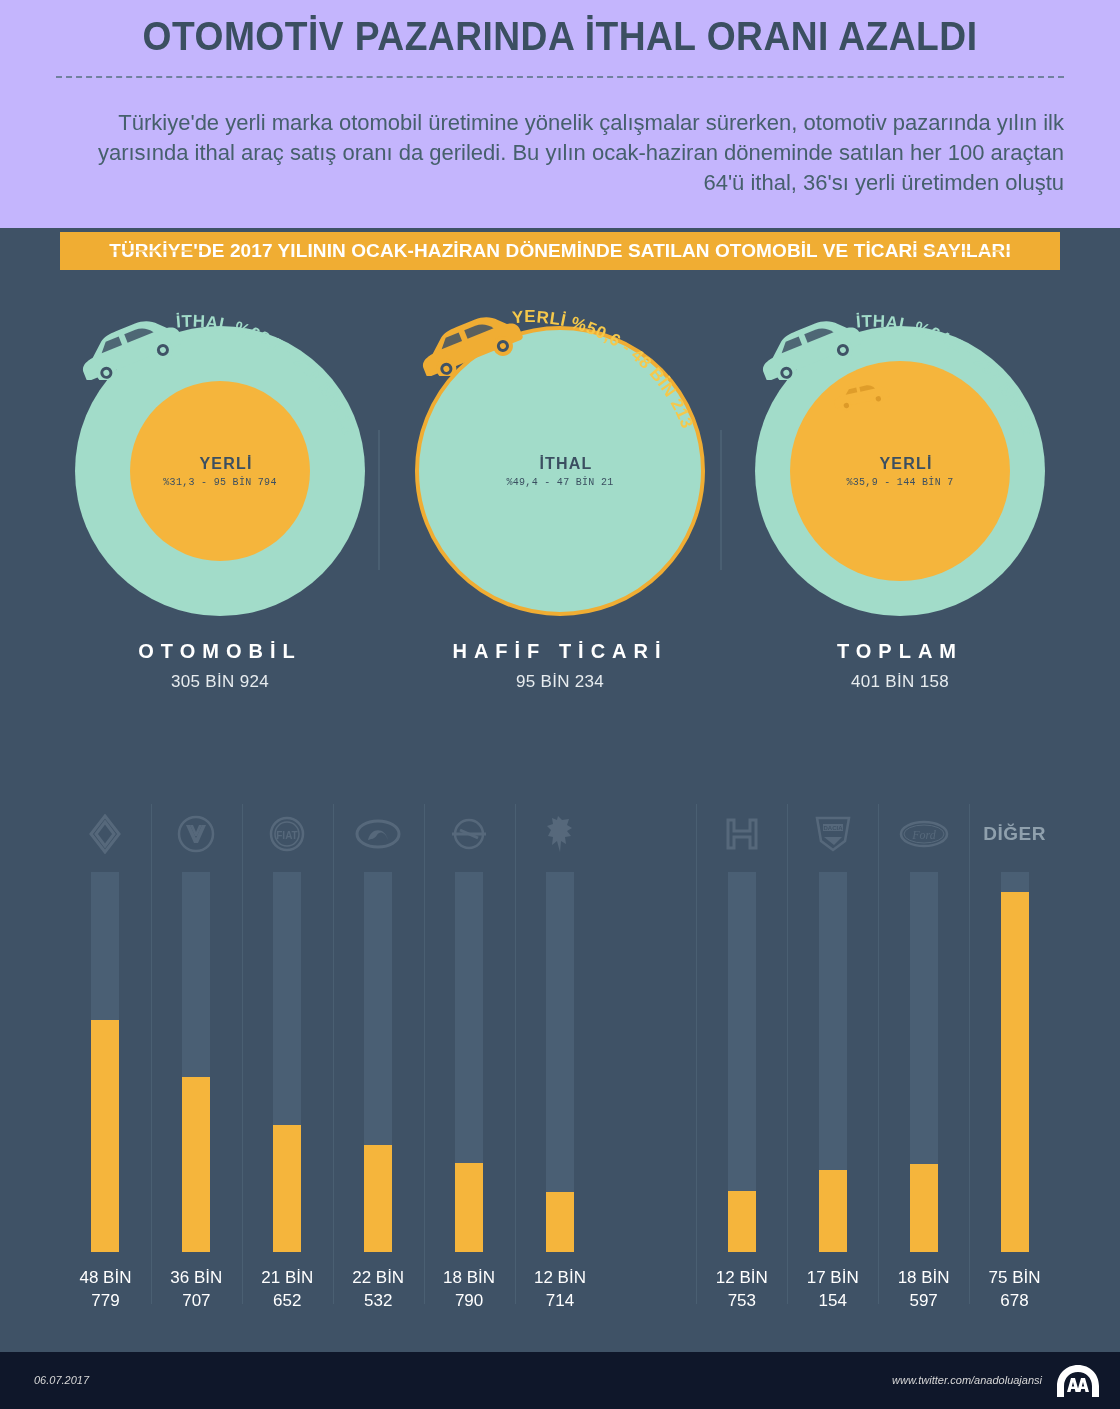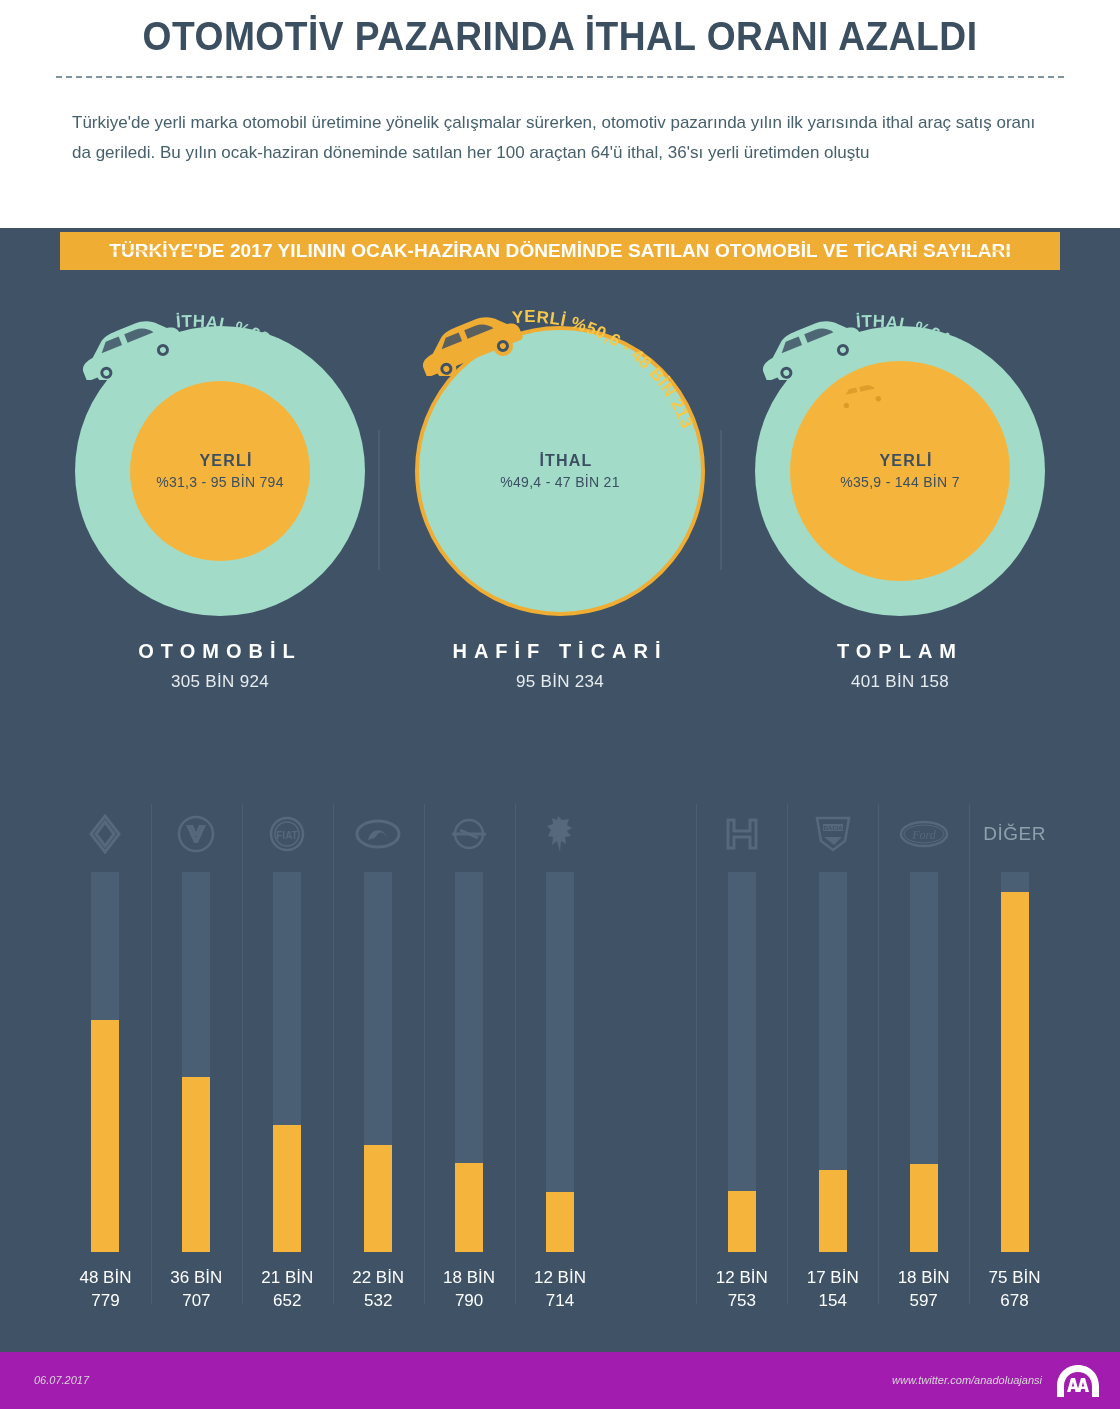--- a/index.html
+++ b/index.html
@@ -7,37 +7,37 @@
     width:1120px;height:1409px;
     font-family:"Liberation Sans", sans-serif;
     background:#3f5266;
     overflow:hidden;
   }
   .page{position:relative;width:1120px;height:1409px;overflow:hidden;}
 
   
   .header{
     position:absolute;left:0;top:0;width:1120px;height:228px;
-    background:#ffffff;
+    background:#c4b5fd;
   }
   .header-title{
     position:absolute;left:0;top:14px;width:1120px;
     text-align:center;
     font-size:40px;font-weight:bold;letter-spacing:0.5px;
     color:#3b4f61;
     font-family:"Liberation Sans", sans-serif;
     transform:scaleX(0.93);
   }
   .header-rule{
     position:absolute;left:56px;top:76px;width:1008px;height:0;
     border-top:2px dashed #55707f;opacity:.75;
   }
   .header-sub{
-    position:absolute;left:72px;top:108px;width:976px;
-    text-align:left;font-size:17px;line-height:30px;color:#46606c;
+    position:absolute;left:88px;top:108px;width:976px;
+    text-align:right;font-size:22px;line-height:30px;color:#46606c;
   }
 
   
   .band1{
     position:absolute;left:0;top:228px;width:1120px;height:520px;
     background:#3f5266;
   }
   .band-ribbon{
     position:absolute;height:38px;background:#f0ad33;
     display:flex;align-items:center;justify-content:center;
@@ -58,21 +58,21 @@
   .outer.mint{background:#a2dcc9;}
   .outer.ring{background:#a2dcc9;border:4px solid #f0ad33;box-sizing:border-box;}
   .inner{
     position:absolute;border-radius:50%;
     display:flex;flex-direction:column;align-items:center;justify-content:center;
     text-align:center;
   }
   .inner.orange{background:#f5b53c;}
   .inner.none{background:transparent;}
   .inner-title{font-size:16px;font-weight:bold;letter-spacing:1.2px;color:#3b4f61;margin-left:12px;}
-  .inner-val{font-size:14px;color:#3b4f61;margin-top:4px;letter-spacing:.3px;}
+  .inner-val{font-size:10px;color:#3b4f61;margin-top:4px;letter-spacing:.3px;font-family:Liberation Mono, monospace;}
 
   .arc-label{position:absolute;left:0;top:0;width:340px;height:200px;pointer-events:none;}
   .arc-label text{font-family:"Liberation Sans", sans-serif;}
 
   .car-ico{position:absolute;pointer-events:none;}
 
   .cgroup-name{
     position:absolute;left:0;top:340px;width:340px;text-align:center;
     font-size:20px;font-weight:bold;letter-spacing:7px;color:#ffffff;
   }
@@ -105,21 +105,21 @@
   .bar{
     position:absolute;left:50%;transform:translateX(-50%);
     width:28px;background:#f5b53c;bottom:68px;
   }
   .bar-lbl{
     position:absolute;left:0;bottom:8px;width:90.9px;text-align:center;
     font-size:17px;line-height:23px;color:#ffffff;margin-top:33px;
   }
 
   
-  .footer{position:absolute;left:0;top:1352px;width:1120px;height:57px;background:#a21caf;}
+  .footer{position:absolute;left:0;top:1352px;width:1120px;height:57px;background:#0f172a;}
   .footer-date{position:absolute;left:34px;top:22px;font-size:11px;color:#d8d8d8;font-style:italic;}
   .footer-url{position:absolute;right:78px;top:22px;font-size:11px;color:#d8d8d8;font-style:italic;}
   .footer-logo{position:absolute;right:18px;top:10px;width:48px;height:38px;}
 </style>
 </head>
 <body>
 
 <div class="page">
 
   <div class="header">
@@ -357,21 +357,21 @@
             <ellipse cx="25" cy="14" rx="20" ry="9" fill="none" stroke="#8b9cab" stroke-width="1"></ellipse>
             <text x="25" y="19" font-size="12" fill="#8b9cab" text-anchor="middle" font-style="italic" font-family="Liberation Serif, serif">Ford</text>
           </svg>
         </div>
         <div class="track"></div>
         <div class="bar" style="height: 88px;"></div>
         <div class="bar-lbl" style="width: 90.9091px;"><span>18 BİN</span><br><span>597</span></div>
       </div>
       <div class="col" style="left: 909.091px; width: 90.9091px;">
         <div class="col-sep" style="left: 0px;"></div>
-        <div class="logo-cell" style="width: 90.9091px;">
+        <div class="logo-cell" style="width: 90.9091px; font-weight: bold;">
           <span class="diger-text">DİĞER</span>
         </div>
         <div class="track"></div>
         <div class="bar" style="height: 360px;"></div>
         <div class="bar-lbl" style="width: 90.9091px;"><span>75 BİN</span><br><span>678</span></div>
       </div>
     </div>
 
   <div class="footer">
     <div class="footer-date">06.07.2017</div>

